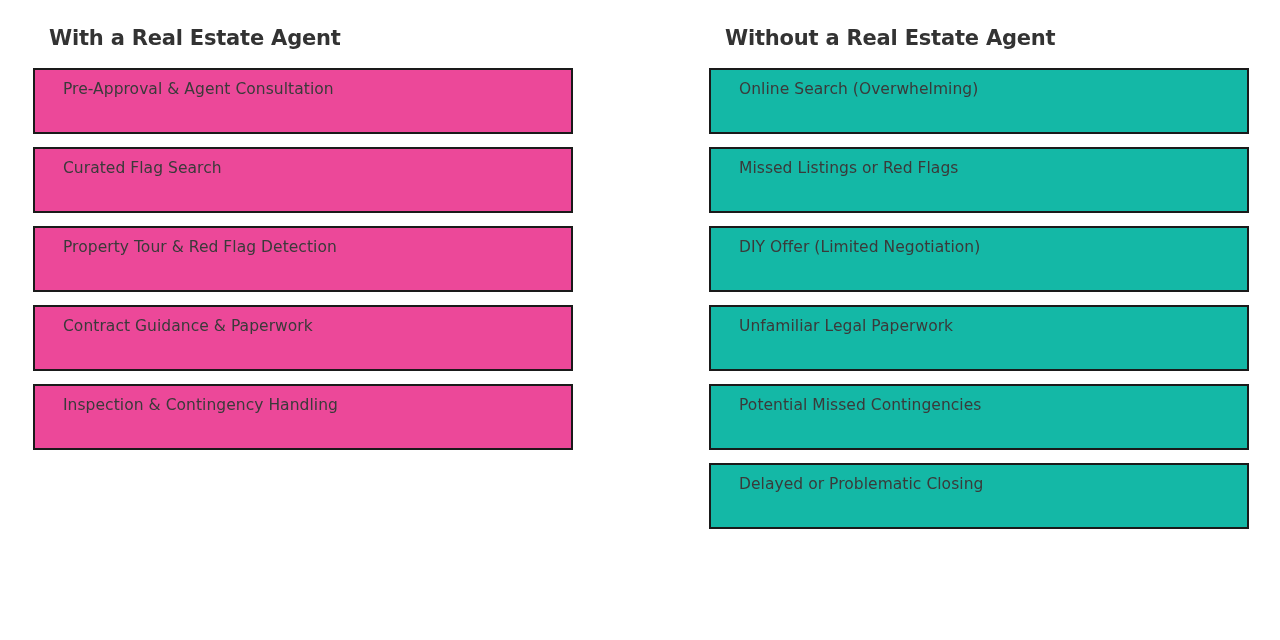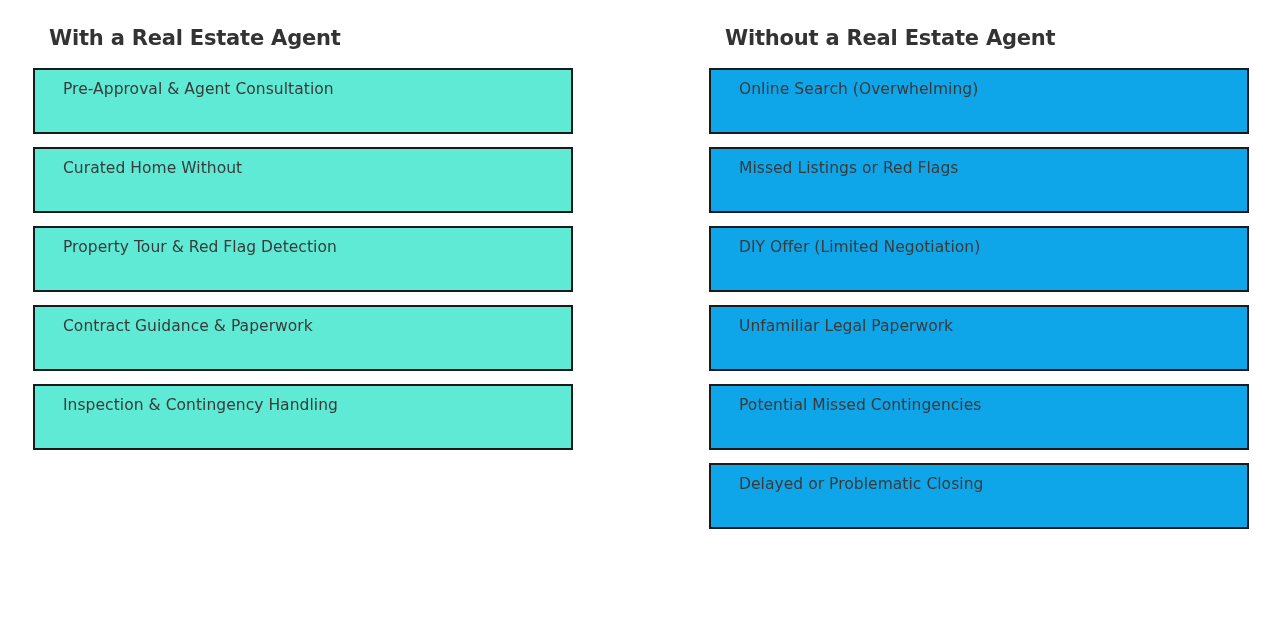--- a/index.html
+++ b/index.html
@@ -68,36 +68,36 @@
 
   .step-label {
     display: block;
     font-size: 15.5px;
     line-height: 20px;
     color: #3a3a3a;
     font-weight: normal;
     letter-spacing: 0.05px;
   }
 
-  .step-with    { background: #5eead4; }
-  .step-without { background: #0ea5e9; }
+  .step-with    { background: #ec4899; }
+  .step-without { background: #14b8a6; }
 </style>
 </head>
 <body>
 
 <div class="board">
 
   <div class="column column-left">
     <h2 class="column-title">With a Real Estate Agent</h2>
     <ul class="steps">
       <li class="step step-with">
         <span class="step-label">Pre-Approval &amp; Agent Consultation</span>
       </li>
       <li class="step step-with">
-        <span class="step-label">Curated Home Without</span>
+        <span class="step-label">Curated Flag Search</span>
       </li>
       <li class="step step-with">
         <span class="step-label">Property Tour &amp; Red Flag Detection</span>
       </li>
       <li class="step step-with">
         <span class="step-label">Contract Guidance &amp; Paperwork</span>
       </li>
       <li class="step step-with">
         <span class="step-label">Inspection &amp; Contingency Handling</span>
       </li>

